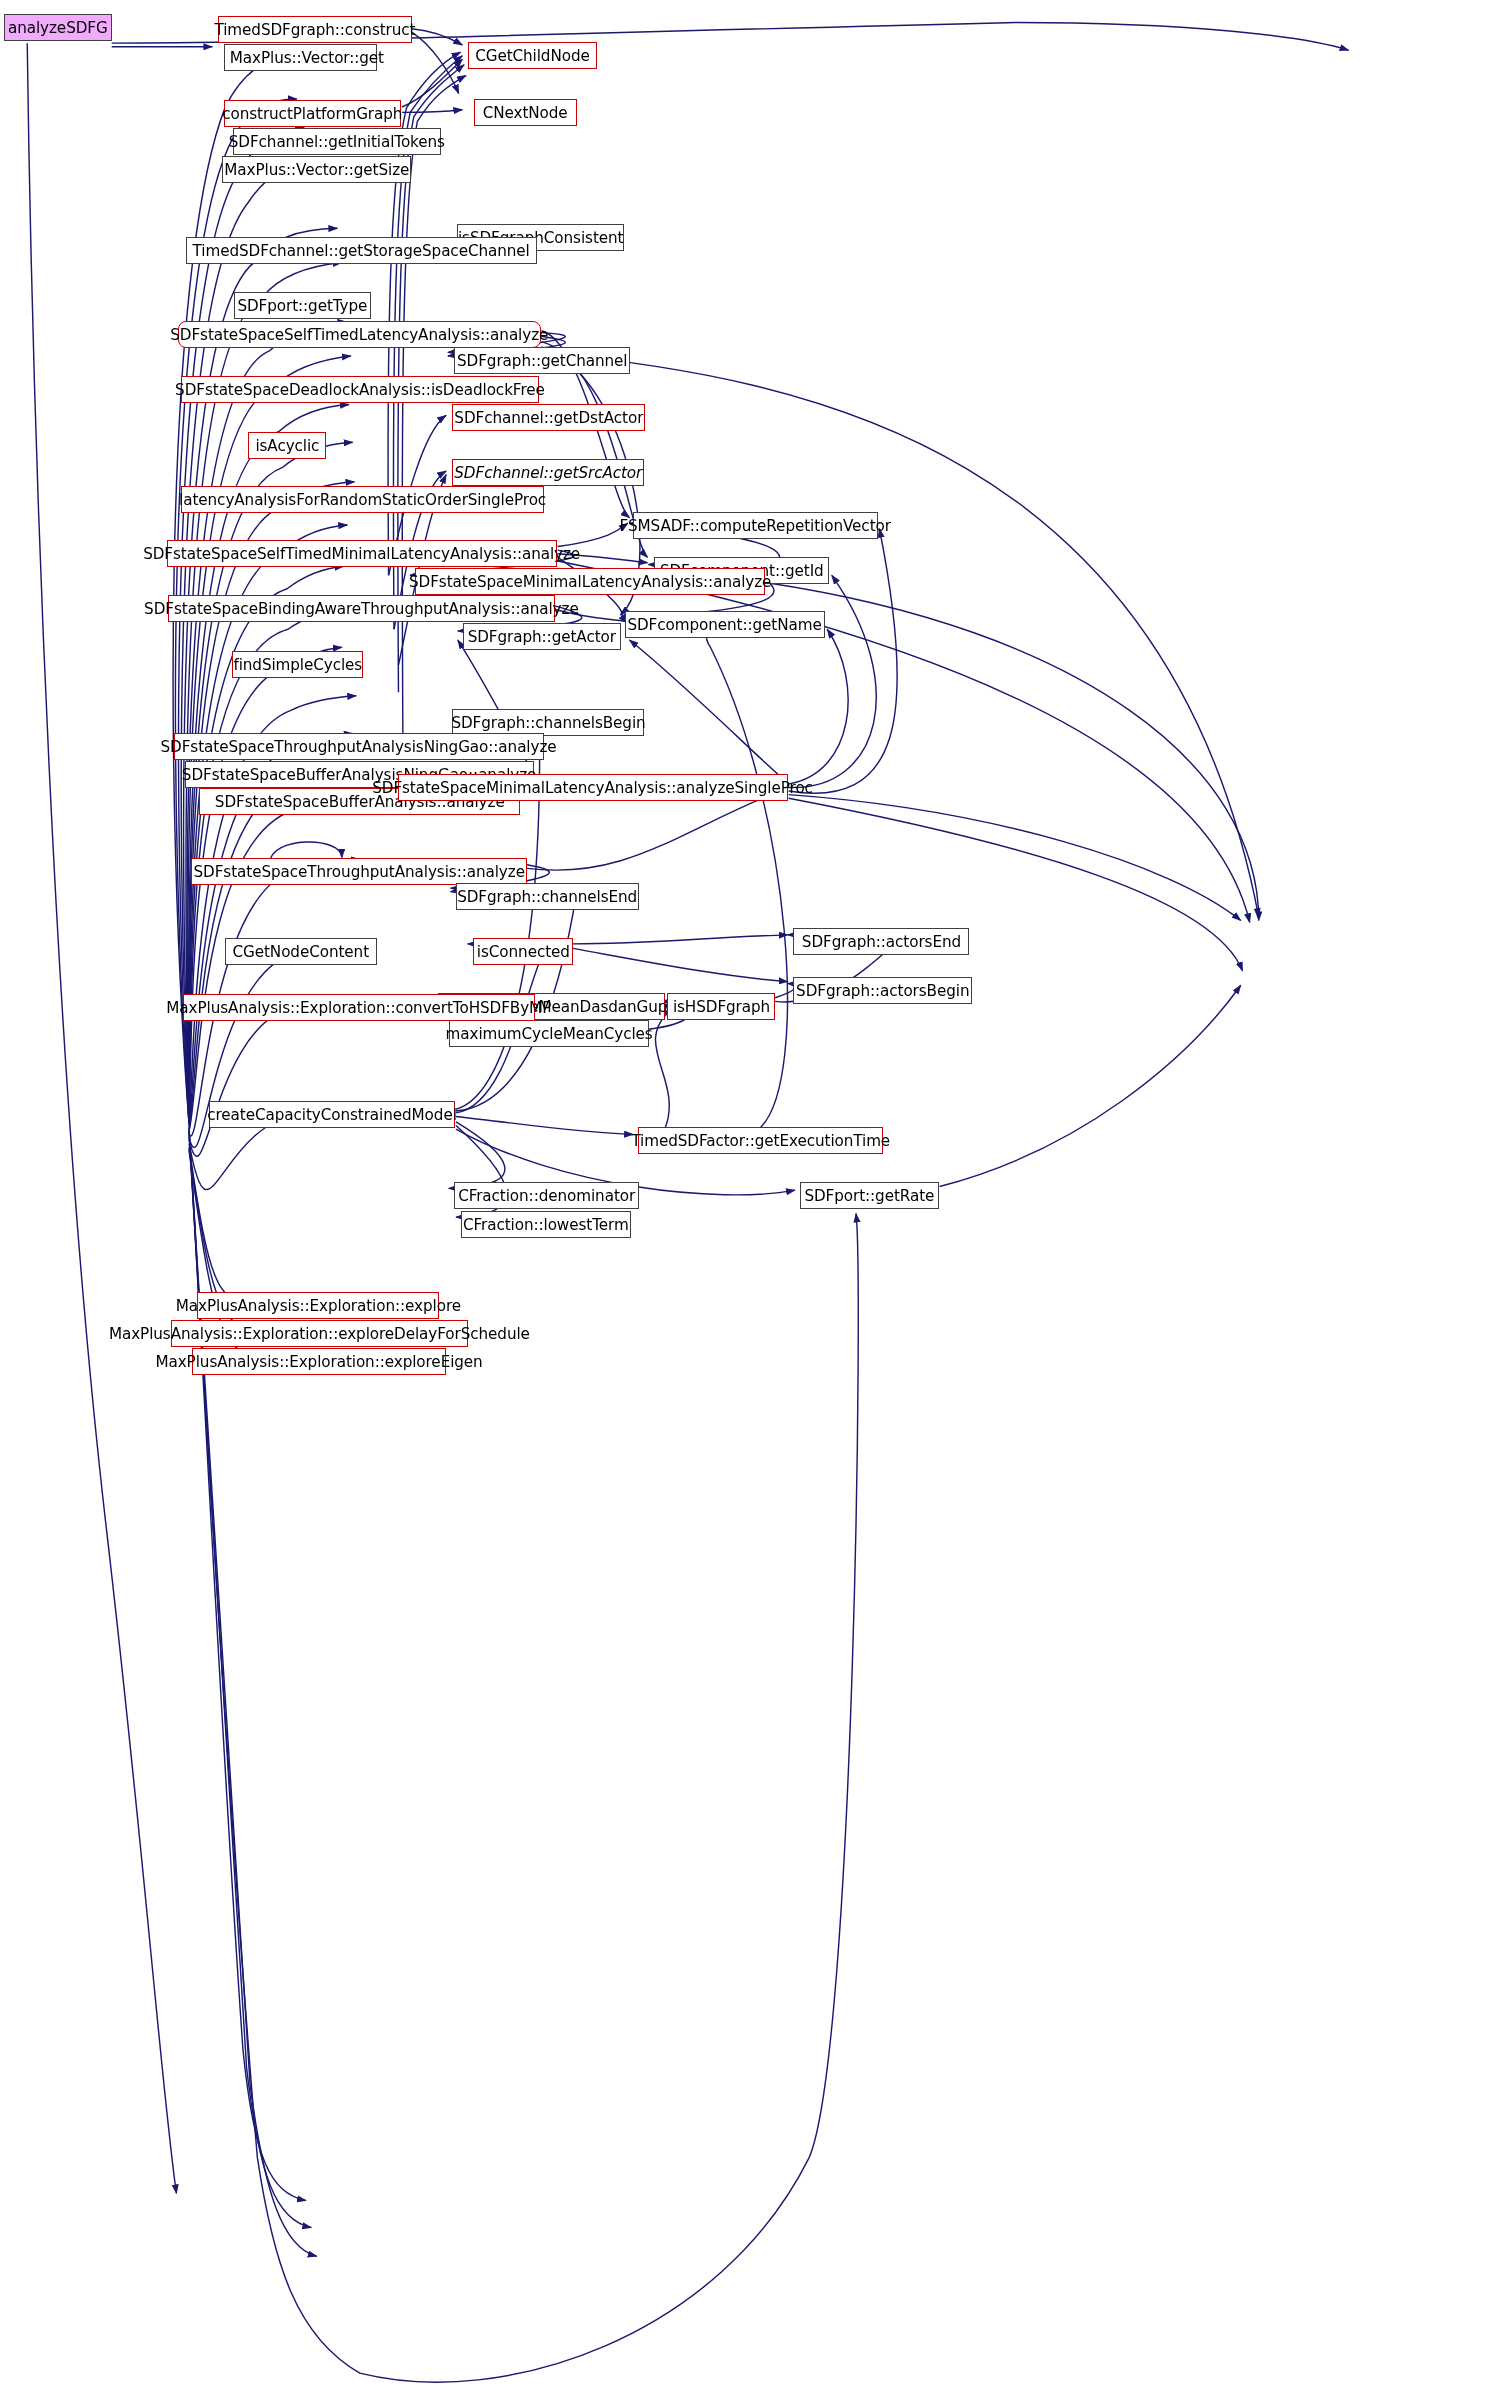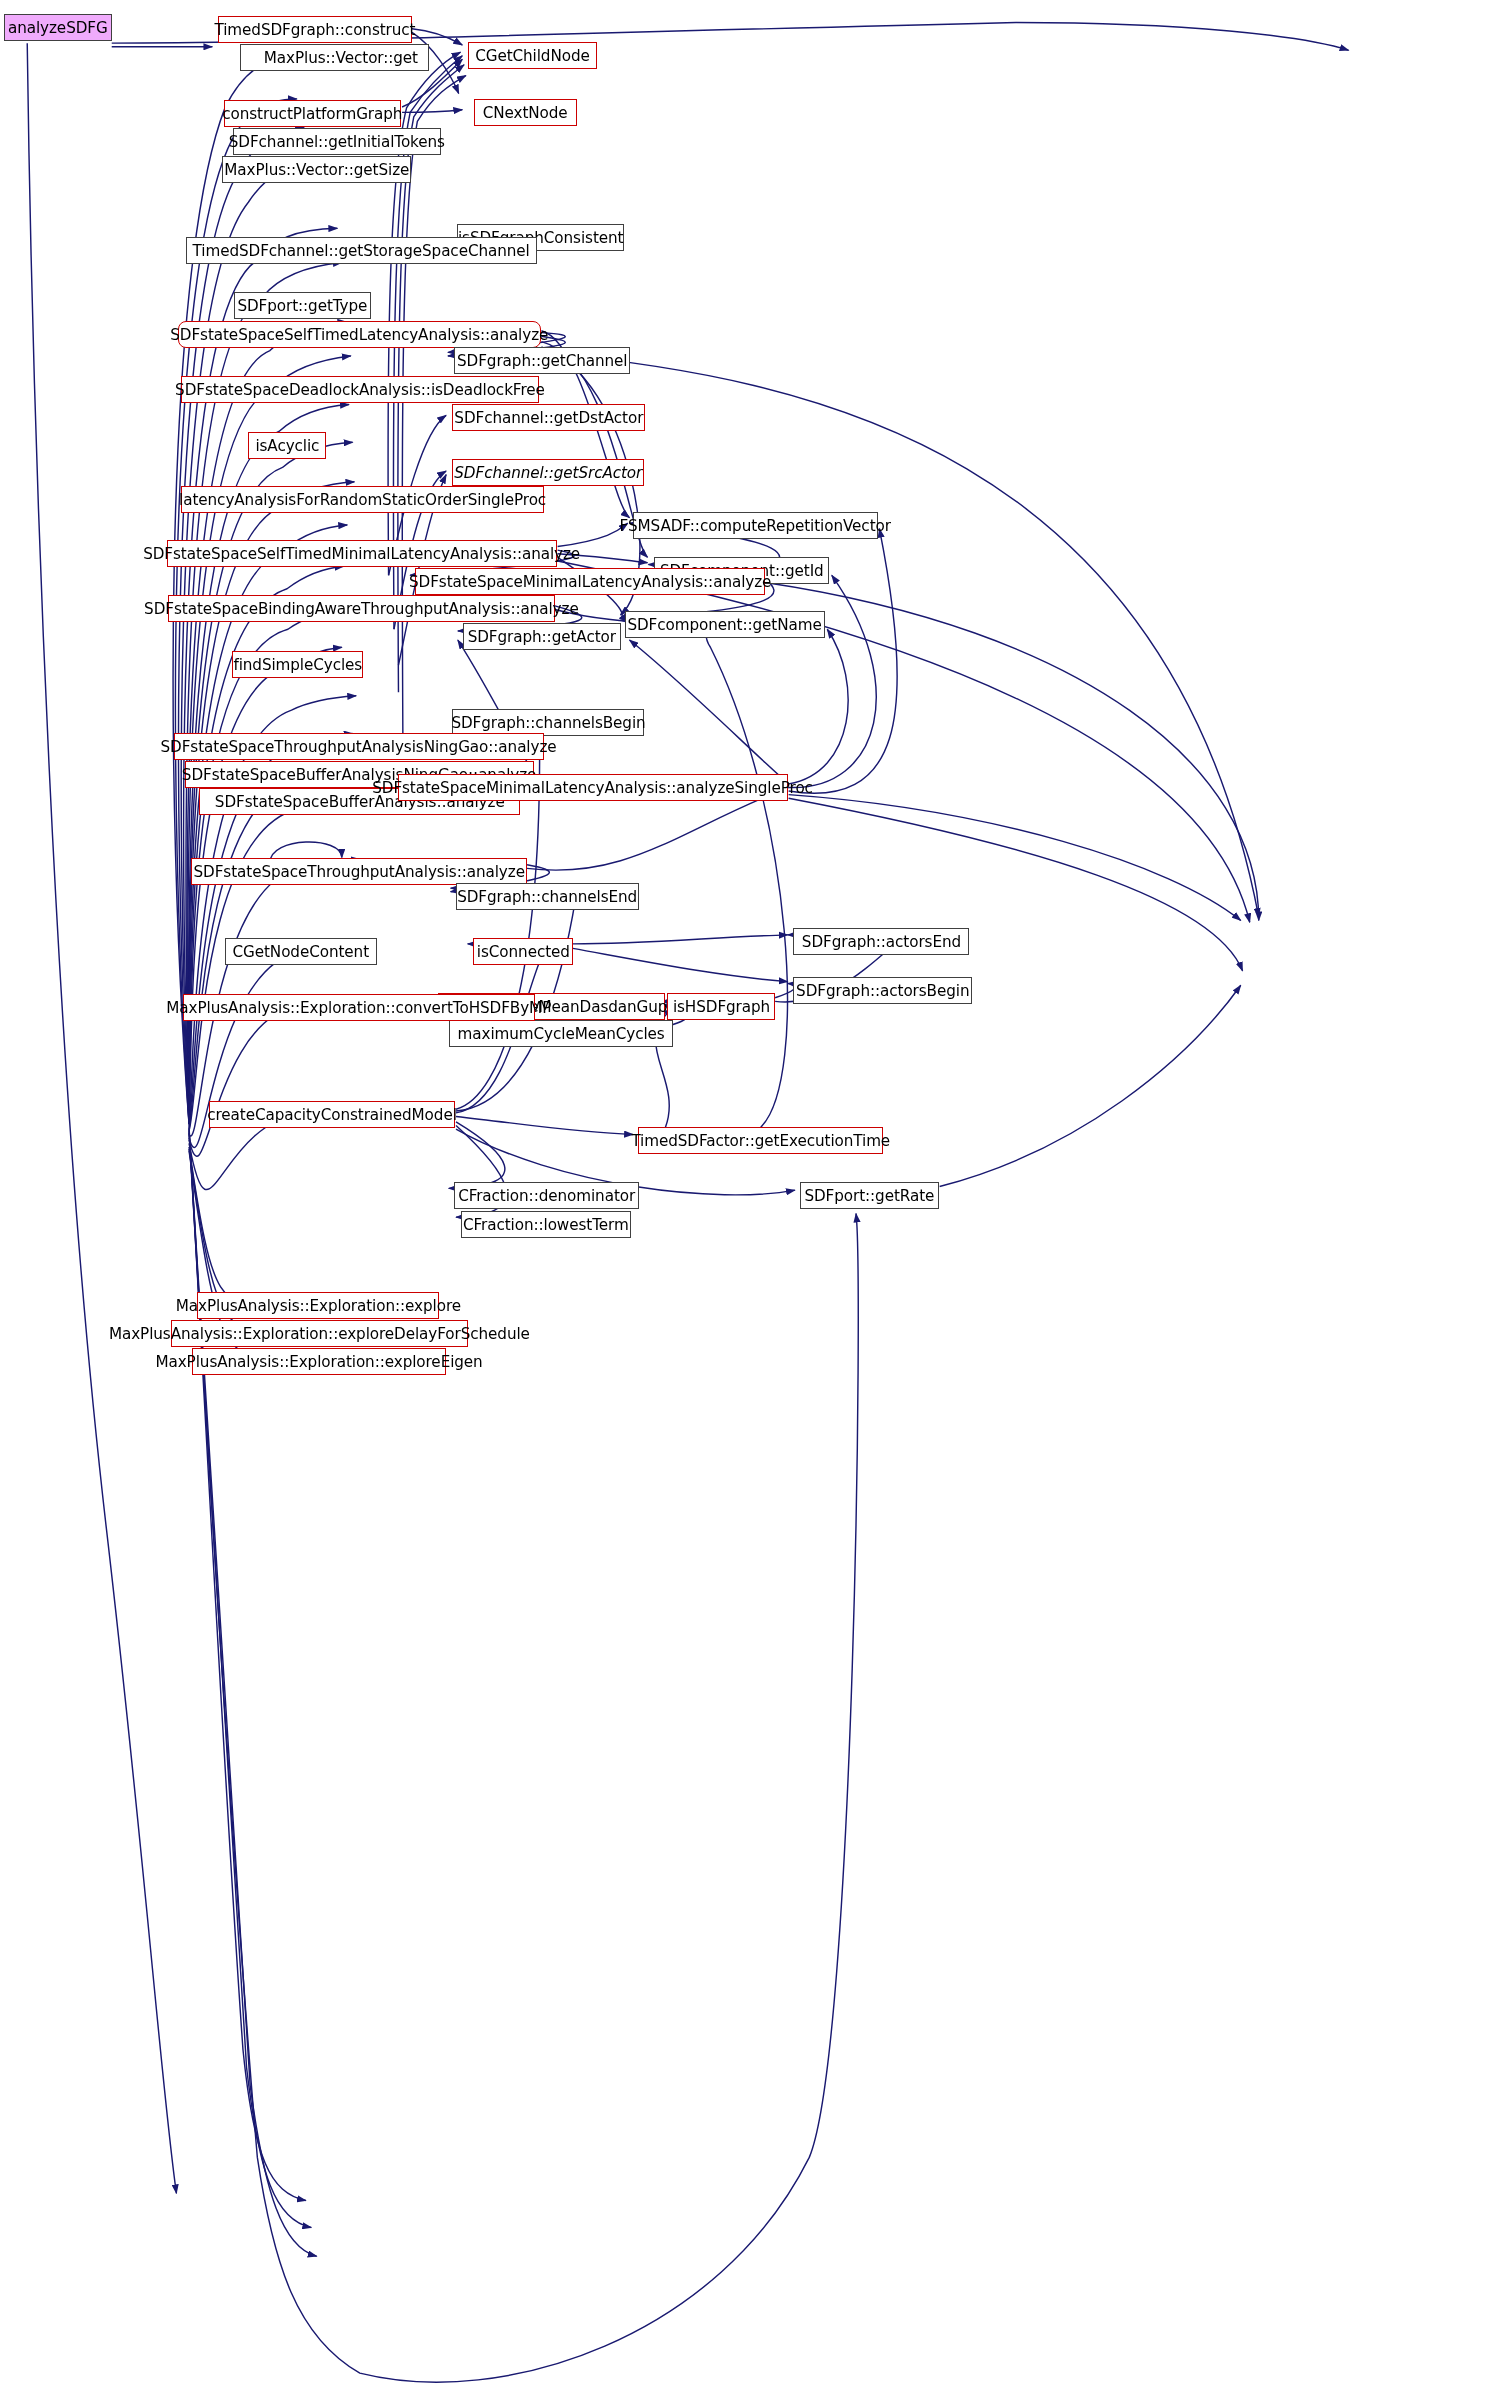--- a/index.html
+++ b/index.html
@@ -172,21 +172,21 @@
   </svg>
 <div class="node root" style="left: 3.6px; top: 14.4px; width: 108px;">
       <span class="lbl">analyzeSDFG</span>
     </div>
     <div class="node" style="left: 218px; top: 16px; width: 194px;">
       <span class="lbl">TimedSDFgraph::construct</span>
     </div>
     <div class="node" style="left: 468px; top: 42px; width: 129px;">
       <span class="lbl">CGetChildNode</span>
     </div>
-    <div class="node plain" style="left: 240px; top: 44px; width: 189px; padding-left: 13px;">
+    <div class="node plain" style="left: 224px; top: 44px; width: 153px; padding-left: 13px;">
       <span class="lbl">MaxPlus::Vector::get</span>
     </div>
     <div class="node" style="left: 474px; top: 99px; width: 103px;">
       <span class="lbl">CNextNode</span>
     </div>
     <div class="node" style="left: 224px; top: 100px; width: 177px;">
       <span class="lbl">constructPlatformGraph</span>
     </div>
     <div class="node plain" style="left: 213px; top: 128px; width: 208px; margin-left: 20px;">
       <span class="lbl">SDFchannel::getInitialTokens</span>
@@ -280,21 +280,21 @@
     </div>
     <div class="node plain" style="left: 793px; top: 977px; width: 179px;">
       <span class="lbl">SDFgraph::actorsBegin</span>
     </div>
     <div class="node" style="left: 438px; top: 993px; width: 227px;">
       <span class="lbl">maximumCycleMeanDasdanGupta</span>
     </div>
     <div class="node" style="left: 667px; top: 993px; width: 108px;">
       <span class="lbl">isHSDFgraph</span>
     </div>
-    <div class="node plain" style="left: 449px; top: 1020px; width: 224px;">
+    <div class="node plain" style="left: 449px; top: 1020px; width: 200px;">
       <span class="lbl">maximumCycleMeanCycles</span>
     </div>
     <div class="node" style="left: 183px; top: 994px; width: 352px;">
       <span class="lbl">MaxPlusAnalysis::Exploration::convertToHSDFByMP</span>
     </div>
     <div class="node" style="left: 209px; top: 1101px; width: 246px;">
       <span class="lbl">createCapacityConstrainedModel</span>
     </div>
     <div class="node" style="left: 638px; top: 1127px; width: 245px;">
       <span class="lbl">TimedSDFactor::getExecutionTime</span>

